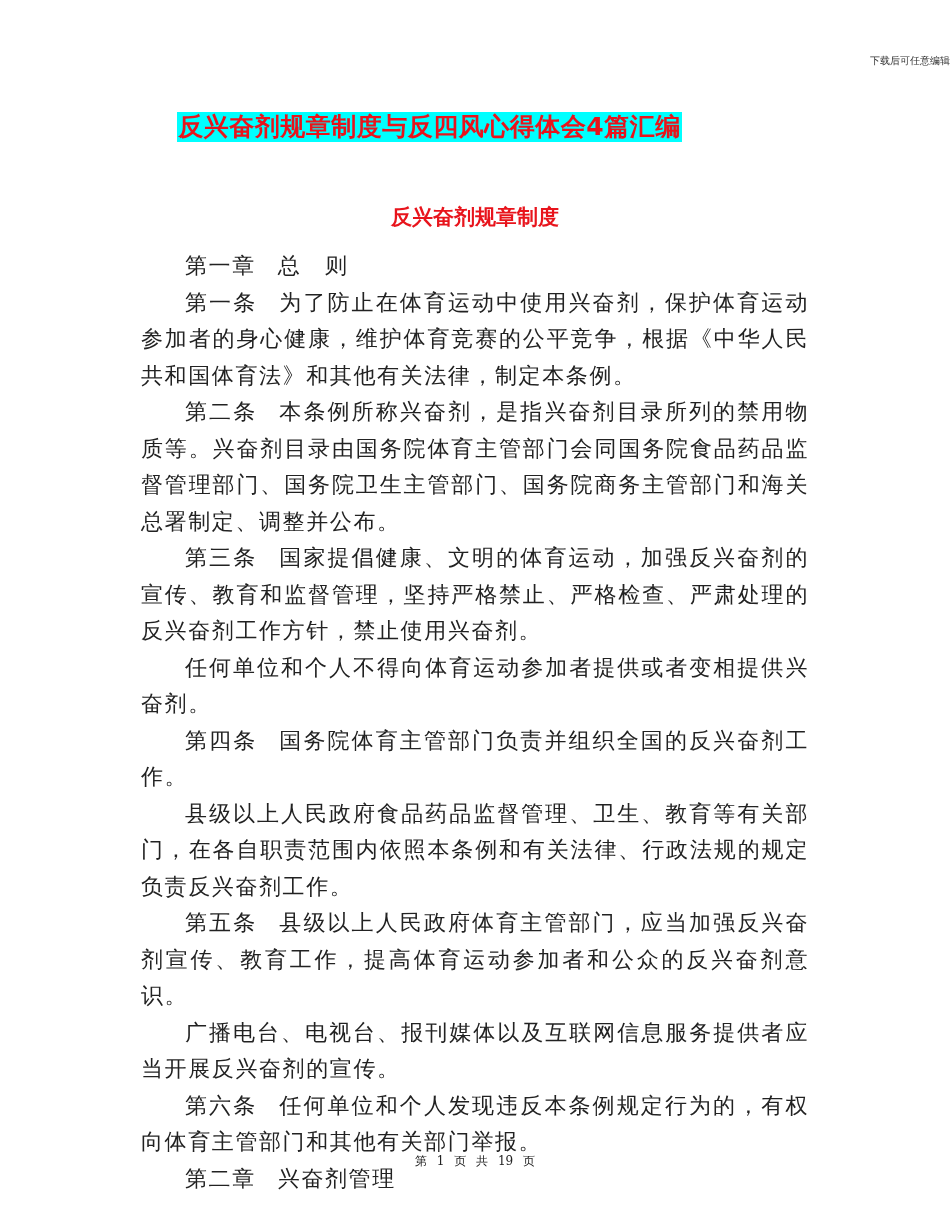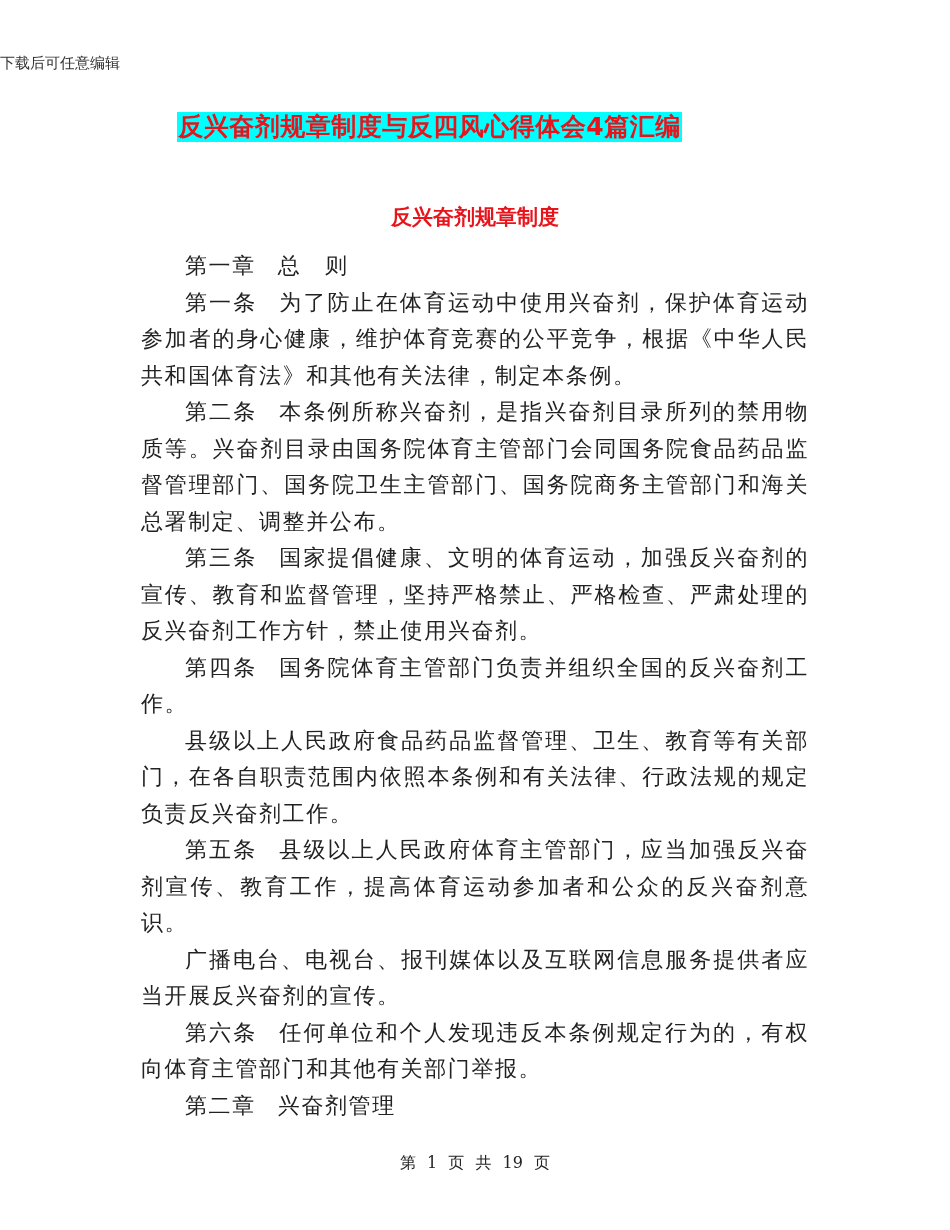--- a/index.html
+++ b/index.html
@@ -1,49 +1,50 @@
 <!DOCTYPE html>
 <html><head>
 <meta charset="utf-8">
 <style>
   html, body { margin: 0; padding: 0; background: #ffffff; }
   body { width: 950px; height: 1230px; position: relative; overflow: hidden;
          font-family: "DejaVu Serif", "Liberation Serif", serif; color: #222; }
-  .header-note { position: absolute; top: 54px; left: 0; width: 950px; text-align: left;
-                 font-size: 15px; color: #333; }
+  .header-note { position: absolute; top: 54px; left: 0; width: 950px; text-align: right;
+                 font-size: 10px; color: #333; }
   .main-title-wrap { position: absolute; top: 112px; left: 0; width: 859px; text-align: center; }
   .main-title { display: inline-block; background: #00ffff; color: #e8141c; font-weight: bold;
                 font-size: 25px; line-height: 30px; padding: 0 1px; letter-spacing: 0.5px;
                 font-family: "DejaVu Sans", "Liberation Sans", sans-serif; }
   .section-title { position: absolute; top: 203px; left: 0; width: 950px; text-align: center;
                    color: #e8141c; font-weight: bold; font-size: 21px;
                    font-family: "DejaVu Sans", "Liberation Sans", sans-serif; }
   .body-text { position: absolute; top: 248px; left: 141px; width: 668px; }
   .para { font-size: 22px; line-height: 36.5px; margin: 0; text-indent: 2em;
           letter-spacing: 1.6px; text-align: justify; }
   .para .art { margin-right: 1em; }
   .footer { position: absolute; top: 1153px; left: 0; width: 950px; text-align: center;
-            font-size: 16px; color: #222; word-spacing: 6px; }
+            font-size: 12px; color: #222; word-spacing: 6px; }
 </style>
 </head>
 <body>
 
 <div class="header-note">下载后可任意编辑</div>
 
 <div class="main-title-wrap">
   <span class="main-title">反兴奋剂规章制度与反四风心得体会4篇汇编</span>
 </div>
 
 <div class="section-title">反兴奋剂规章制度</div>
 
 <div class="body-text">
   <p class="para"><span class="art">第一章</span><span>总　则</span></p>
   <p class="para"><span class="art">第一条</span><span>为了防止在体育运动中使用兴奋剂，保护体育运动参加者的身心健康，维护体育竞赛的公平竞争，根据《中华人民共和国体育法》和其他有关法律，制定本条例。</span></p>
   <p class="para"><span class="art">第二条</span><span>本条例所称兴奋剂，是指兴奋剂目录所列的禁用物质等。兴奋剂目录由国务院体育主管部门会同国务院食品药品监督管理部门、国务院卫生主管部门、国务院商务主管部门和海关总署制定、调整并公布。</span></p>
   <p class="para"><span class="art">第三条</span><span>国家提倡健康、文明的体育运动，加强反兴奋剂的宣传、教育和监督管理，坚持严格禁止、严格检查、严肃处理的反兴奋剂工作方针，禁止使用兴奋剂。</span></p>
+  <p class="para"><span>任何单位和个人不得向体育运动参加者提供或者变相提供兴奋剂。</span></p>
   <p class="para"><span class="art">第四条</span><span>国务院体育主管部门负责并组织全国的反兴奋剂工作。</span></p>
   <p class="para"><span>县级以上人民政府食品药品监督管理、卫生、教育等有关部门，在各自职责范围内依照本条例和有关法律、行政法规的规定负责反兴奋剂工作。</span></p>
   <p class="para"><span class="art">第五条</span><span>县级以上人民政府体育主管部门，应当加强反兴奋剂宣传、教育工作，提高体育运动参加者和公众的反兴奋剂意识。</span></p>
   <p class="para"><span>广播电台、电视台、报刊媒体以及互联网信息服务提供者应当开展反兴奋剂的宣传。</span></p>
   <p class="para"><span class="art">第六条</span><span>任何单位和个人发现违反本条例规定行为的，有权向体育主管部门和其他有关部门举报。</span></p>
   <p class="para"><span class="art">第二章</span><span>兴奋剂管理</span></p>
 </div>
 
 <div class="footer">
   <span>第</span>

